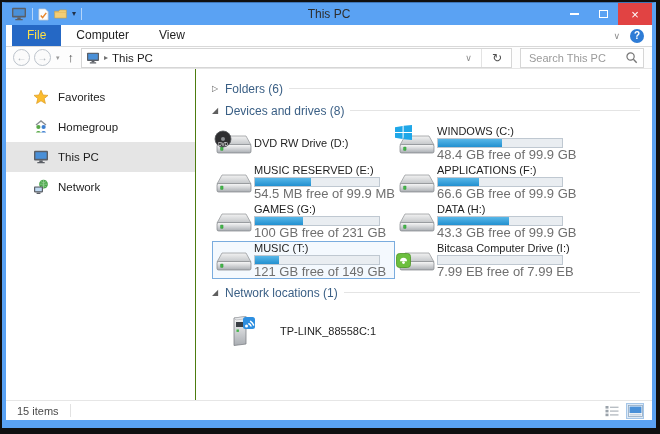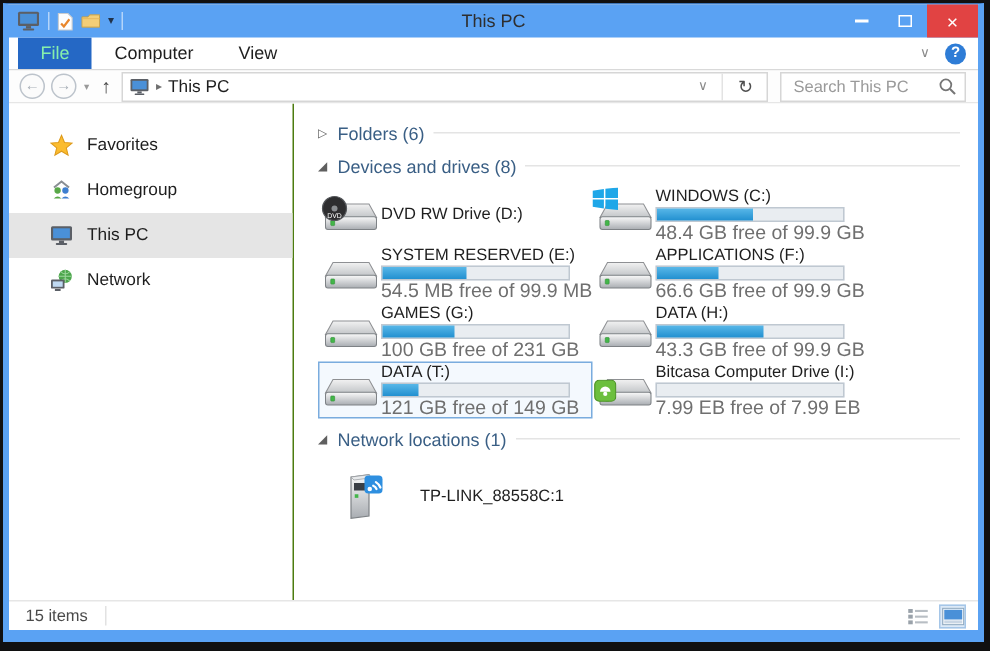--- a/index.html
+++ b/index.html
@@ -34,21 +34,21 @@
   }
   .win-btn.min span.dash { display:block; width:9px; height:2px; background:#fff; }
   .win-btn.max span.box { display:block; width:9px; height:8px; border:1.5px solid #fff; }
   .win-btn.close { width:34px; background:#E14343; font-size:13px; }
   
   .tabsrow {
     height:22px; flex:0 0 22px; background:#fff; display:flex; align-items:stretch;
     border-bottom:1px solid #D9D9D9; padding-left:6px;
   }
   .tab { padding:0 15px; font-size:12px; line-height:21px; color:#1e1e1e; }
-  .tab.active { background:#2568C5; color:#86efac; }
+  .tab.active { background:#2568C5; color:#fde047; }
   .tabsrow-right { margin-left:auto; display:flex; align-items:center; gap:10px; padding-right:8px; }
   .ribbon-chev { color:#8a8a8a; font-size:9px; }
   .help-btn {
     width:14px; height:14px; border-radius:50%; background:#2E7CD6; color:#fff;
     font-size:10px; font-weight:bold; line-height:14px; text-align:center;
   }
   
   .navbar {
     height:22px; flex:0 0 22px; background:#FDFDFD; display:flex; align-items:center;
     gap:4px; padding:0 8px 0 7px; border-bottom:1px solid #E6E6E6;
@@ -333,21 +333,21 @@
           </div>
         </div>
 
         <div class="tile">
           <div class="tile-icon">
             <svg width="38" height="26" viewBox="0 0 38 26">
                 <use href="#sym-drive"></use>
               </svg>
           </div>
           <div class="tile-info">
-            <span class="drv-name">SYSTEM RESERVED (E:)</span>
+            <span class="drv-name">MUSIC RESERVED (E:)</span>
             <div class="bar">
                 <div class="bar-fill" style="width: 45%;"></div>
               </div>
             <span class="free">54.5 MB free of 99.9 MB</span>
           </div>
         </div>
 
         <div class="tile">
           <div class="tile-icon">
             <svg width="38" height="26" viewBox="0 0 38 26">
@@ -393,21 +393,21 @@
           </div>
         </div>
 
         <div class="tile sel">
           <div class="tile-icon">
             <svg width="38" height="26" viewBox="0 0 38 26">
                 <use href="#sym-drive"></use>
               </svg>
           </div>
           <div class="tile-info">
-            <span class="drv-name">DATA (T:)</span>
+            <span class="drv-name">MUSIC (T:)</span>
             <div class="bar">
                 <div class="bar-fill" style="width: 19%;"></div>
               </div>
             <span class="free">121 GB free of 149 GB</span>
           </div>
         </div>
 
         <div class="tile">
           <div class="tile-icon">
             <svg width="38" height="26" viewBox="0 0 38 26">

